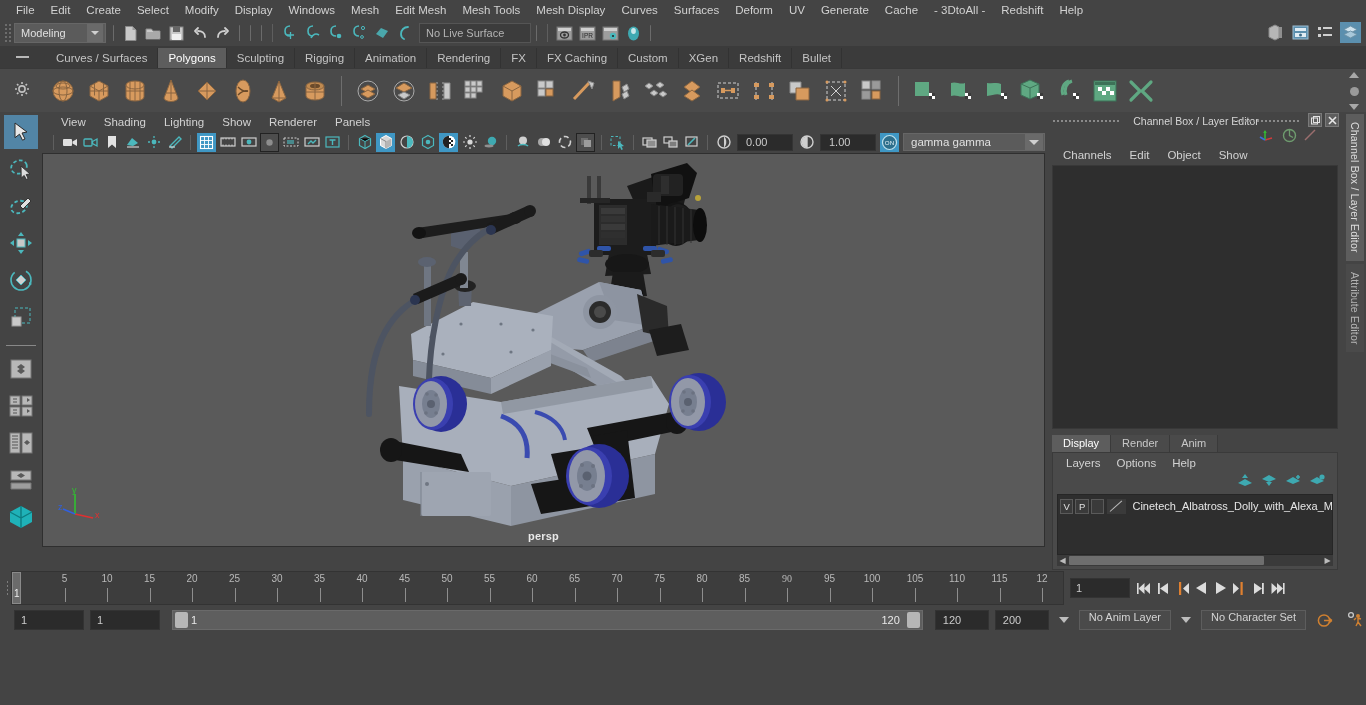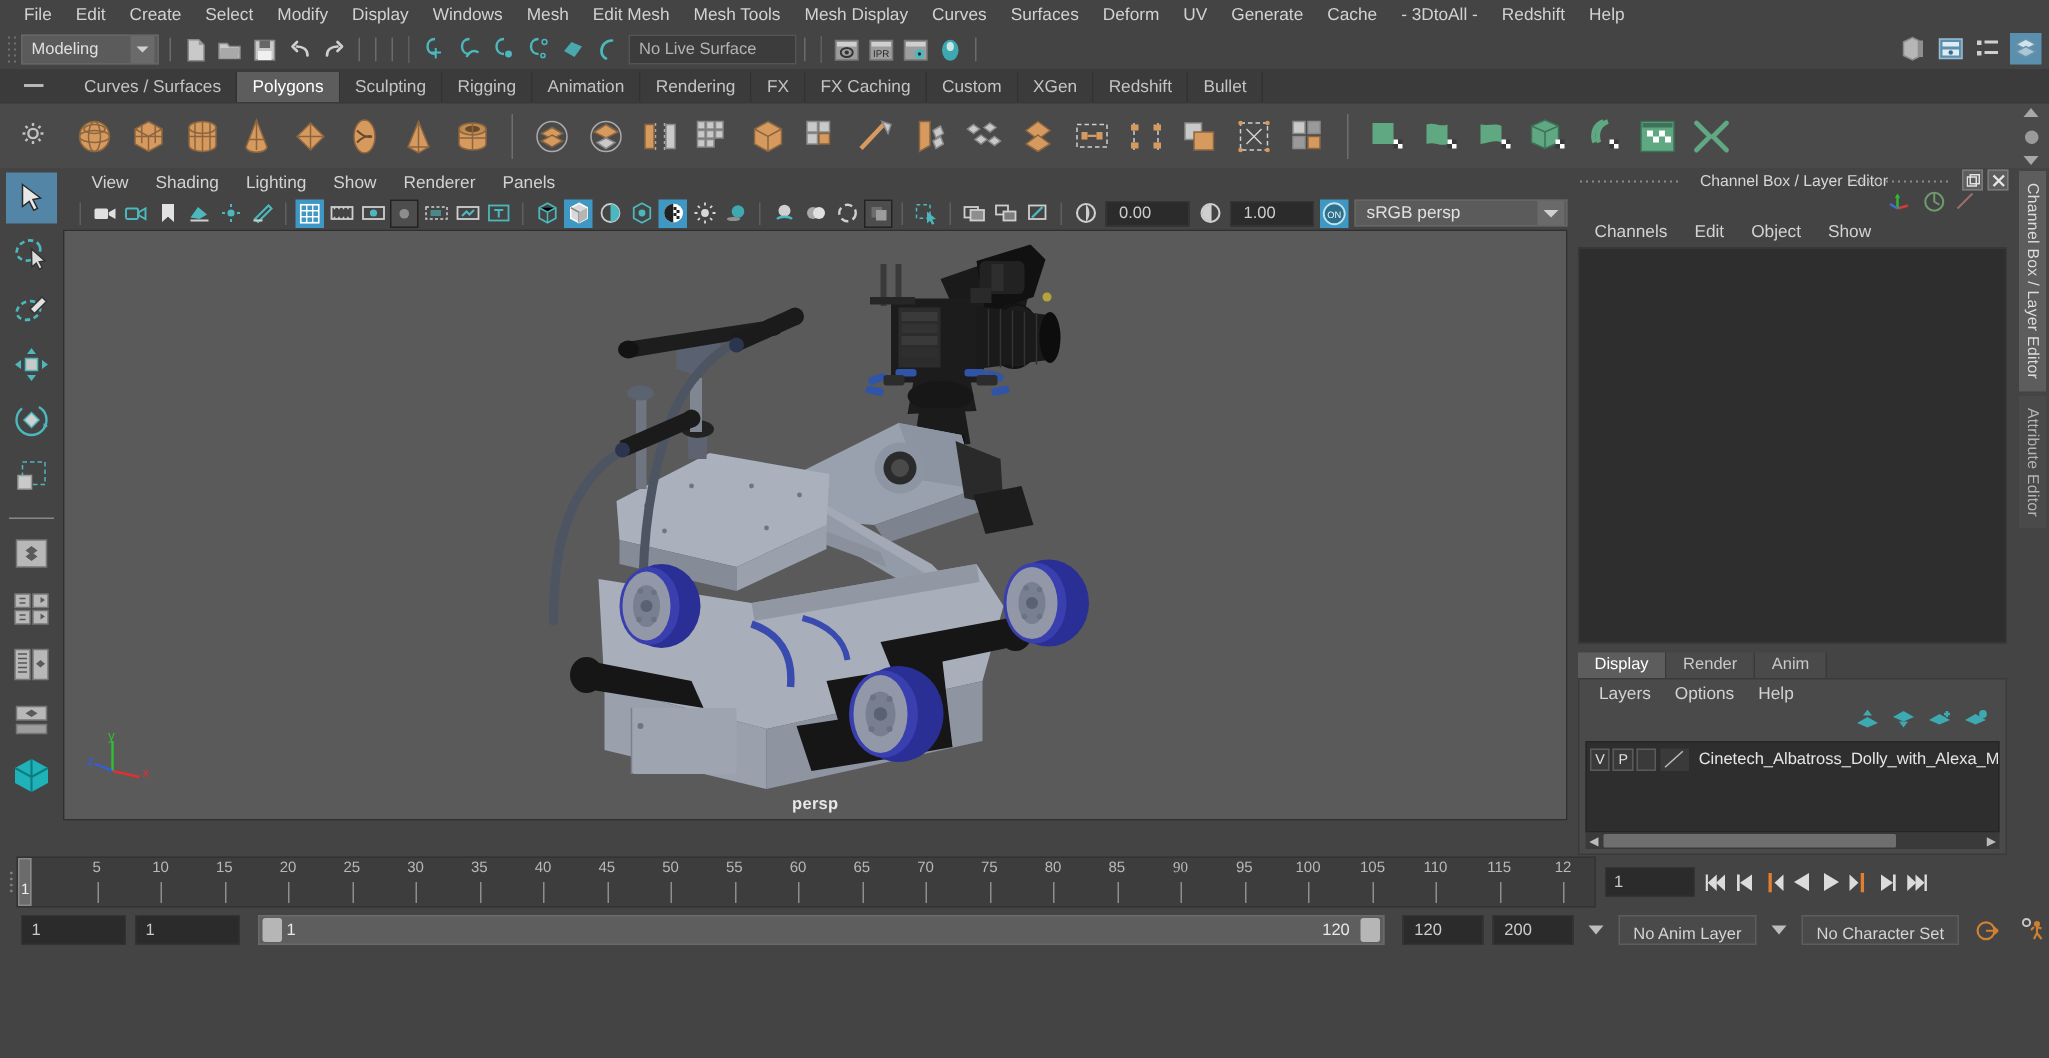--- a/index.html
+++ b/index.html
@@ -164,21 +164,21 @@
     display:flex; align-items:center; padding-left:6px;}
   .rangebar { flex:1; height:20px; background:#5e5e5e; border:1px solid #6a6a6a; position:relative;
     display:flex; align-items:center; margin:0 6px;}
   .rangebar .hdl { position:absolute; width:13px; height:16px; background:#b6b6b6; border-radius:2px; top:1px;}
   .rangebar .txt{ font-size:11px; color:#e8e8e8; position:absolute;}
   .rfield2 { width:54px; height:20px; background:#2b2b2b; border:1px solid #333; color:#ccc; font-size:11px;
     display:flex; align-items:center; padding-left:7px;}
   .tri-d { width:0;height:0;border-left:5px solid transparent;border-right:5px solid transparent;
     border-top:6px solid #bdbdbd; margin:0 4px;}
   .combo { height:20px; background:#4a4a4a; border:1px solid #5d5d5d; color:#d4d4d4; font-size:11px;
-    display:flex; align-items:flex-end; padding:0 9px;}
+    display:flex; align-items:flex-start; padding:0 9px;}
 
   
   .cmdrow { height: 28px; background:#444; display:flex; align-items:center; padding-left:14px; gap:4px;}
   .cmdlabel { font-size:11.5px; color:#d2d2d2; width:52px;}
   .cmdinput { height:20px; background:#2b2b2b; border:1px solid #333;}
   .cmdin1 { width:442px; }
   .cmdin2 { flex:1; margin-left:4px; }
   .cmdicon { width:22px; height:20px; display:flex; align-items:center; justify-content:center; margin-left:2px;}
 
   
@@ -973,21 +973,21 @@
         <div class="numfield">
           <span>1.00</span>
         </div>
         <div class="vicon on">
           <svg width="17" height="17" viewBox="0 0 17 17">
               <circle cx="8.5" cy="8.5" r="7" fill="#2e6f8c" stroke="#bfe2ee" stroke-width="1.2"></circle>
               <text x="8.5" y="11.4" font-size="6.2" fill="#eaf6fb" text-anchor="middle" font-family="Liberation Sans, sans-serif">ON</text>
             </svg>
         </div>
         <div class="gammabox">
-          <span>sRGB persp</span>
+          <span>gamma gamma</span>
           <span class="arr"></span>
         </div>
       </div>
 
       <div class="viewport">
         <svg width="100%" height="100%" viewBox="0 0 1005 392" preserveAspectRatio="xMidYMid slice">
           <rect width="1005" height="392" fill="#5a5a5a"></rect>
           <g transform="translate(310,0)">
 
             <g>

